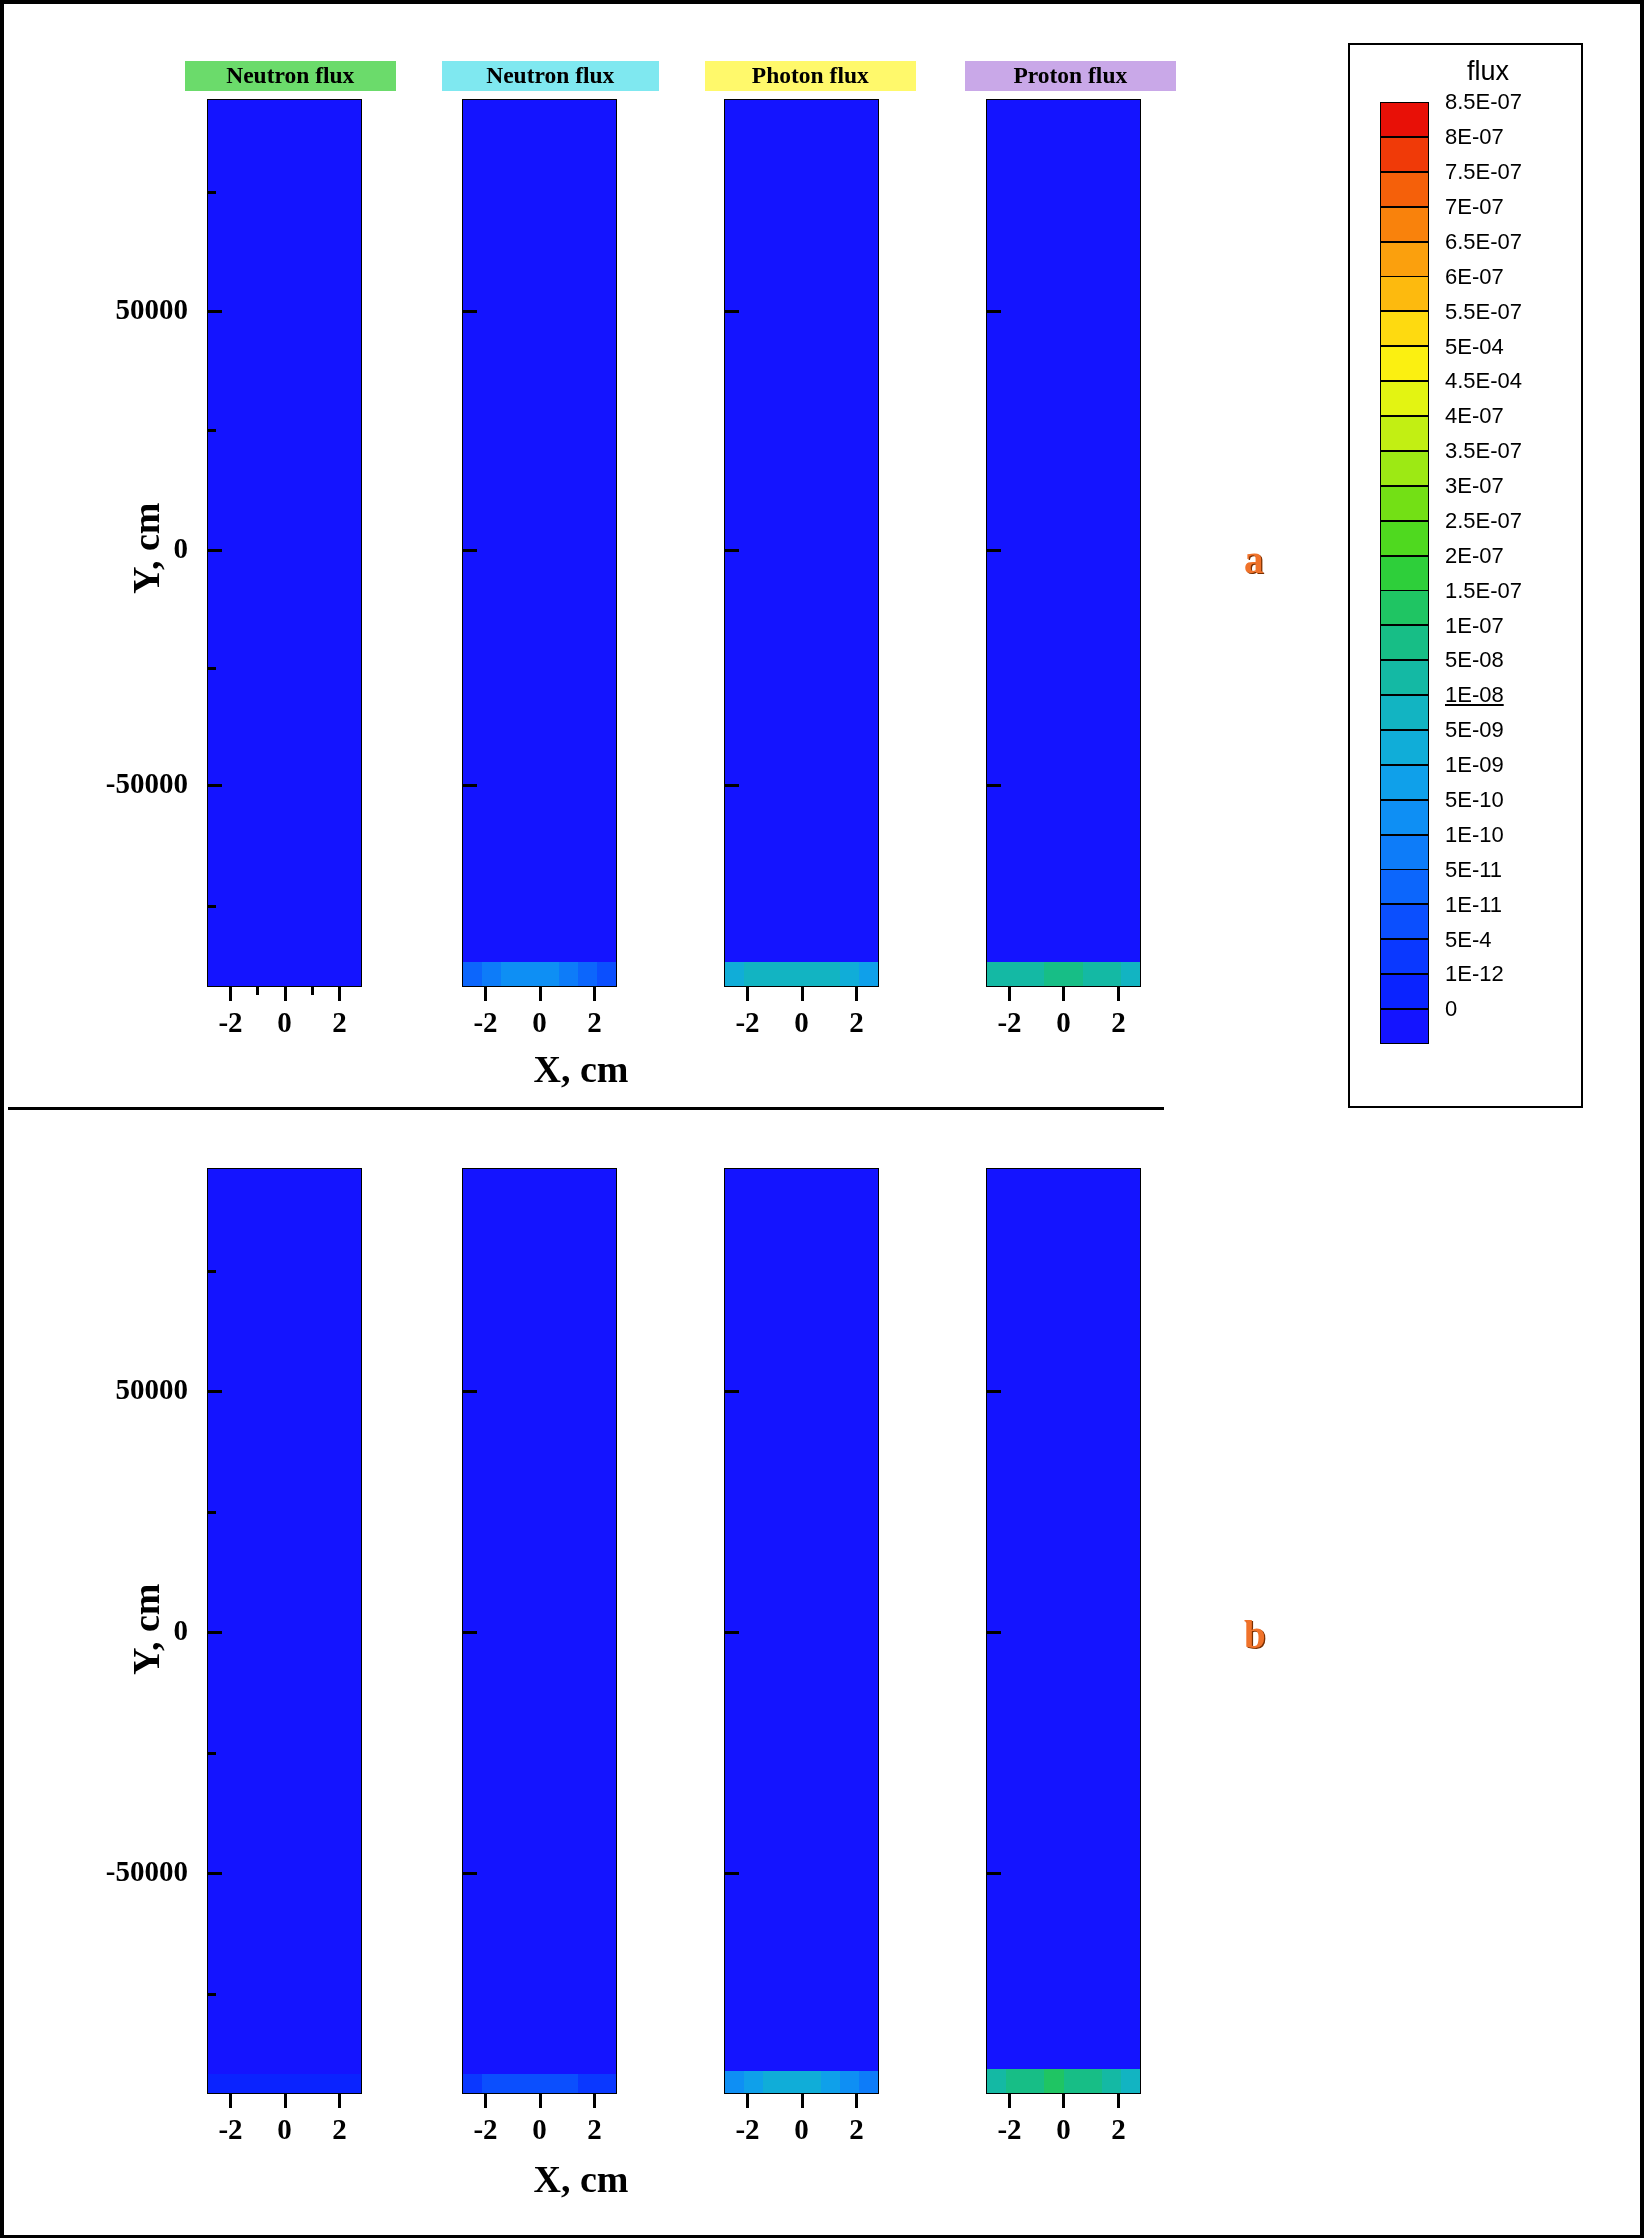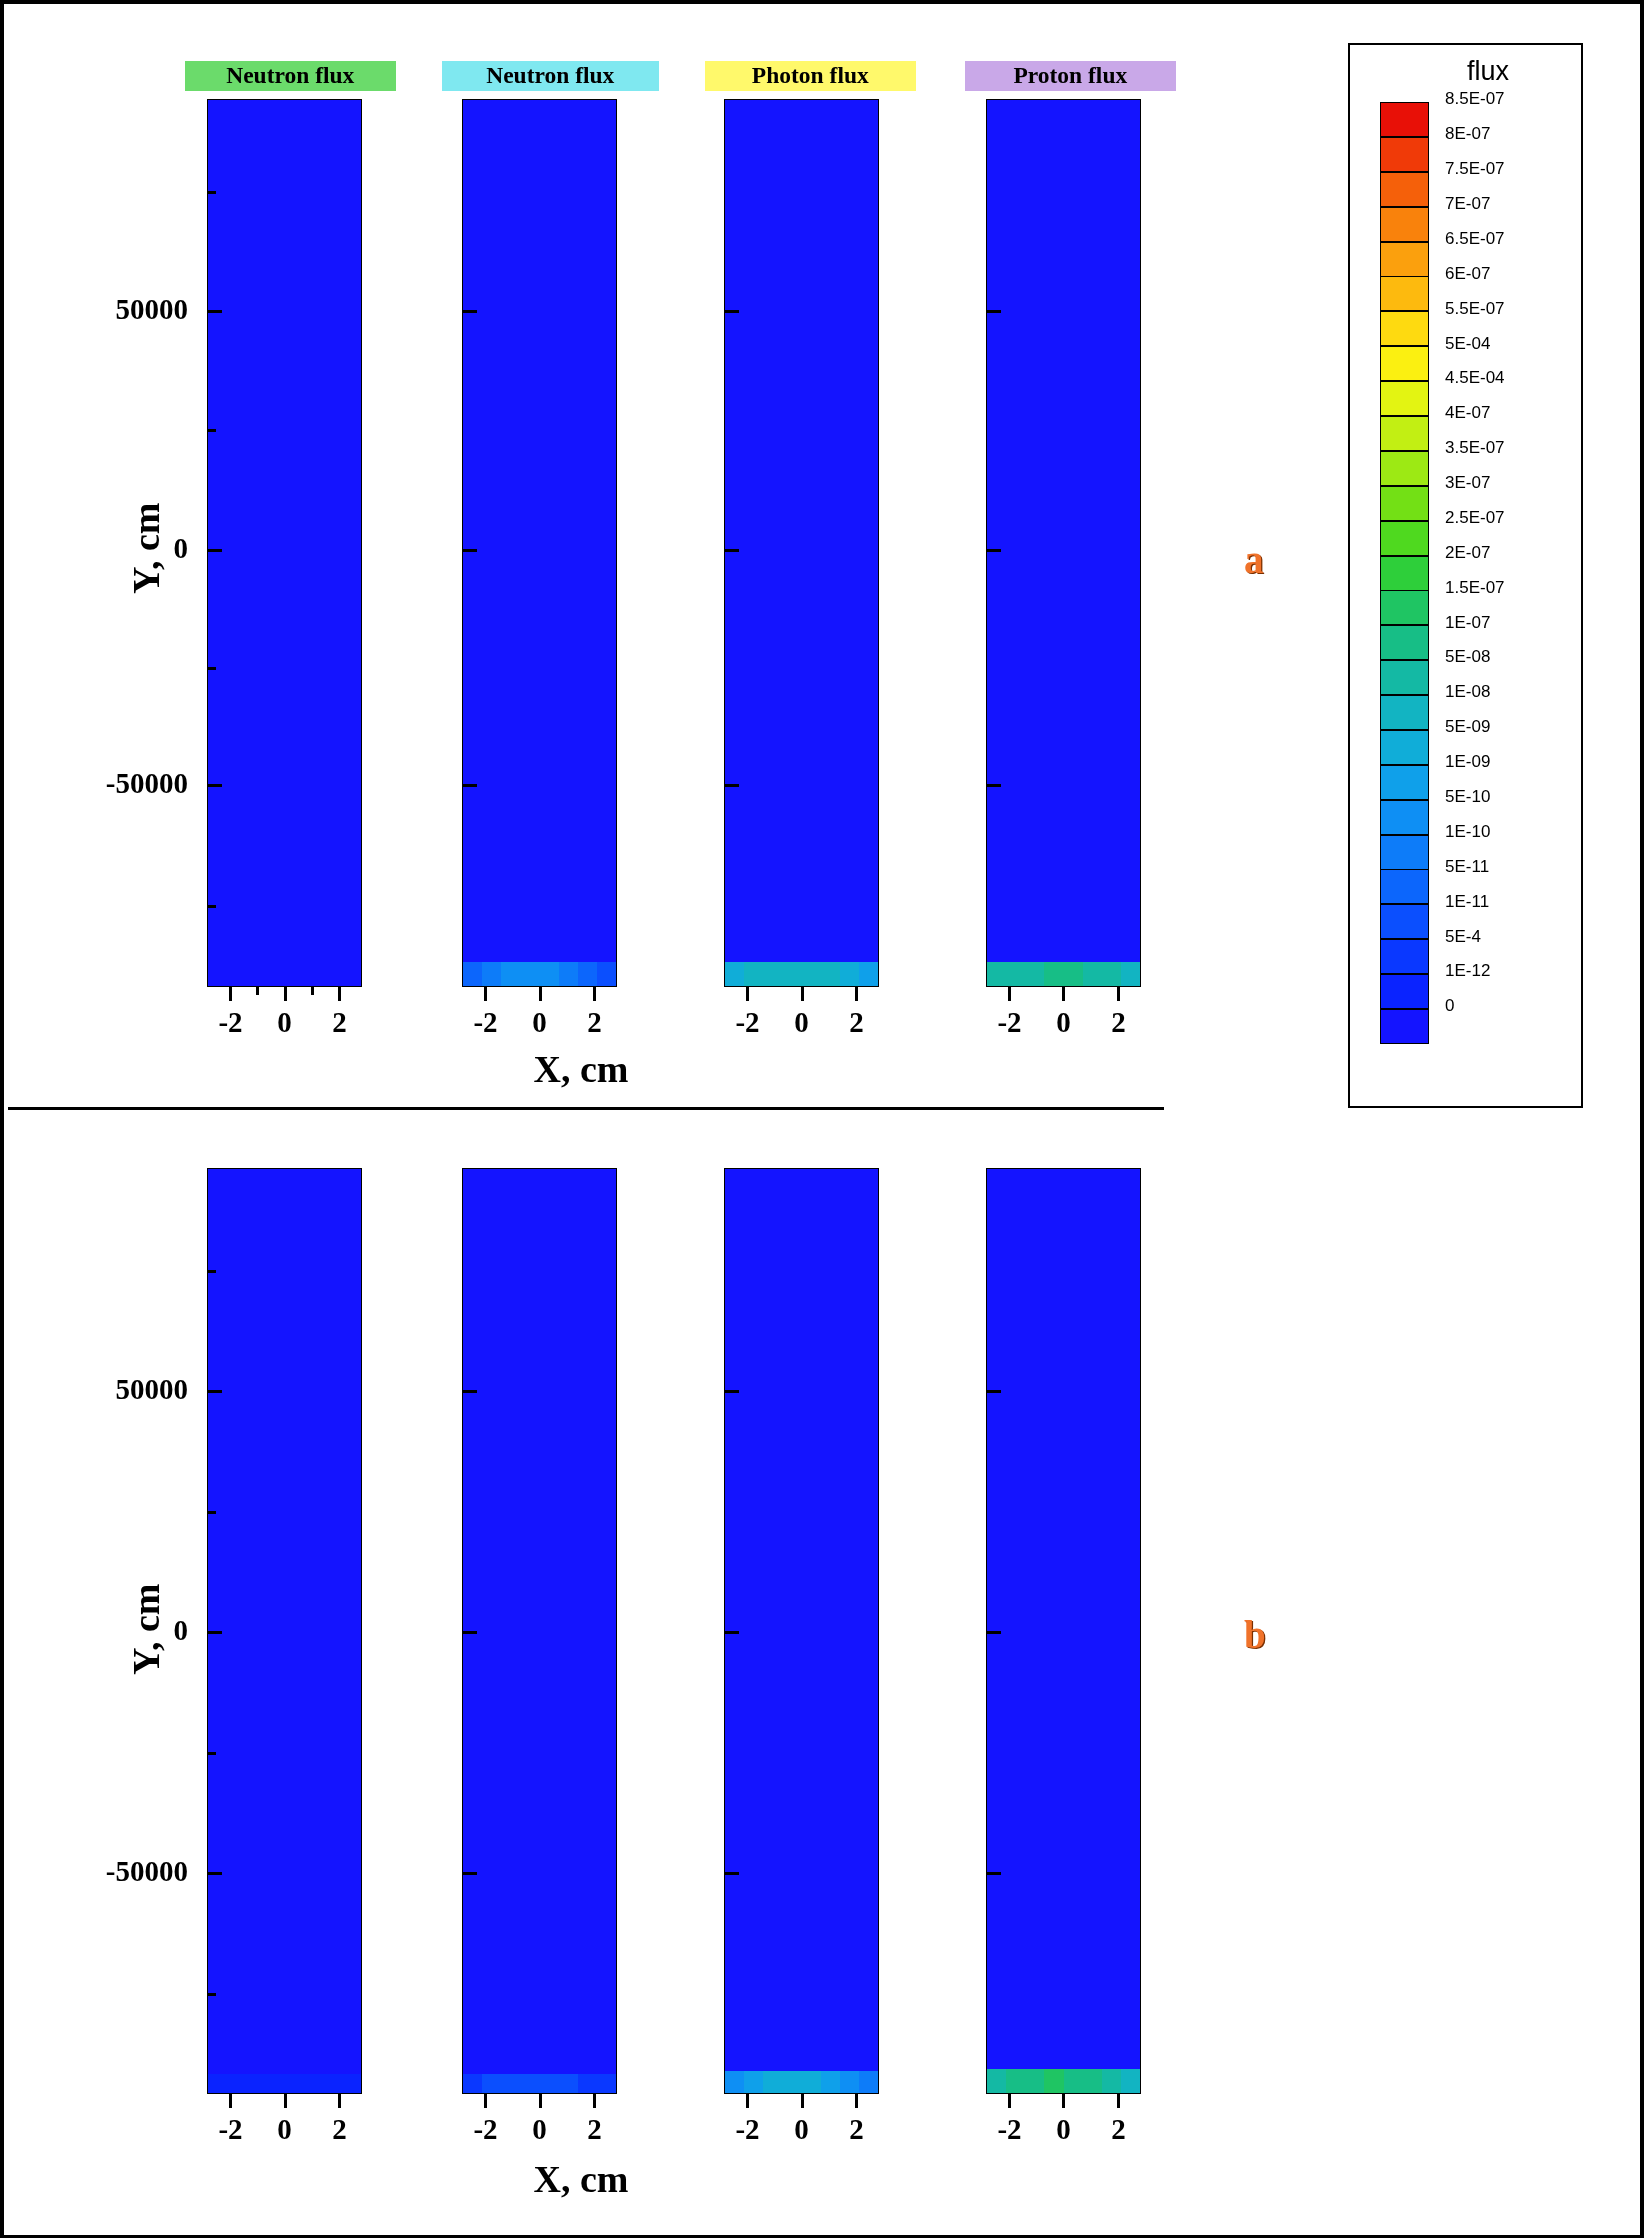--- a/index.html
+++ b/index.html
@@ -147,21 +147,21 @@
     white-space: nowrap;
   }
   .legend-swatch {
     position: absolute;
     border: 0.6px solid #000000;
     box-sizing: border-box;
   }
   .legend-text {
     position: absolute;
     font-family: "Liberation Sans", sans-serif;
-    font-size: 17px;
+    font-size: 22px;
     color: #000000;
     white-space: nowrap;
   }
 </style>
 </head>
 <body>
 
 <div id="figure">
 
   <div class="divider" style="top:1103px;"></div>
@@ -418,21 +418,21 @@
         <div class="legend-text" style="left: 95px; top: 463px;">2.5E-07</div>
         <div class="legend-swatch" style="left: 30px; top: 511px; width: 49px; height: 35px; background: rgb(46, 207, 58);"></div>
         <div class="legend-text" style="left: 95px; top: 498px;">2E-07</div>
         <div class="legend-swatch" style="left: 30px; top: 545px; width: 49px; height: 35px; background: rgb(31, 197, 99);"></div>
         <div class="legend-text" style="left: 95px; top: 533px;">1.5E-07</div>
         <div class="legend-swatch" style="left: 30px; top: 580px; width: 49px; height: 35px; background: rgb(23, 190, 134);"></div>
         <div class="legend-text" style="left: 95px; top: 568px;">1E-07</div>
         <div class="legend-swatch" style="left: 30px; top: 615px; width: 49px; height: 35px; background: rgb(20, 185, 164);"></div>
         <div class="legend-text" style="left: 95px; top: 602px;">5E-08</div>
         <div class="legend-swatch" style="left: 30px; top: 650px; width: 49px; height: 35px; background: rgb(18, 180, 194);"></div>
-        <div class="legend-text" style="left: 95px; top: 637px;">1E-08</div>
+        <div class="legend-text" style="left: 95px; top: 637px; text-decoration: underline;">1E-08</div>
         <div class="legend-swatch" style="left: 30px; top: 685px; width: 49px; height: 35px; background: rgb(16, 173, 216);"></div>
         <div class="legend-text" style="left: 95px; top: 672px;">5E-09</div>
         <div class="legend-swatch" style="left: 30px; top: 720px; width: 49px; height: 35px; background: rgb(15, 160, 234);"></div>
         <div class="legend-text" style="left: 95px; top: 707px;">1E-09</div>
         <div class="legend-swatch" style="left: 30px; top: 755px; width: 49px; height: 35px; background: rgb(14, 143, 244);"></div>
         <div class="legend-text" style="left: 95px; top: 742px;">5E-10</div>
         <div class="legend-swatch" style="left: 30px; top: 790px; width: 49px; height: 35px; background: rgb(13, 124, 249);"></div>
         <div class="legend-text" style="left: 95px; top: 777px;">1E-10</div>
         <div class="legend-swatch" style="left: 30px; top: 824px; width: 49px; height: 35px; background: rgb(12, 102, 252);"></div>
         <div class="legend-text" style="left: 95px; top: 812px;">5E-11</div>

